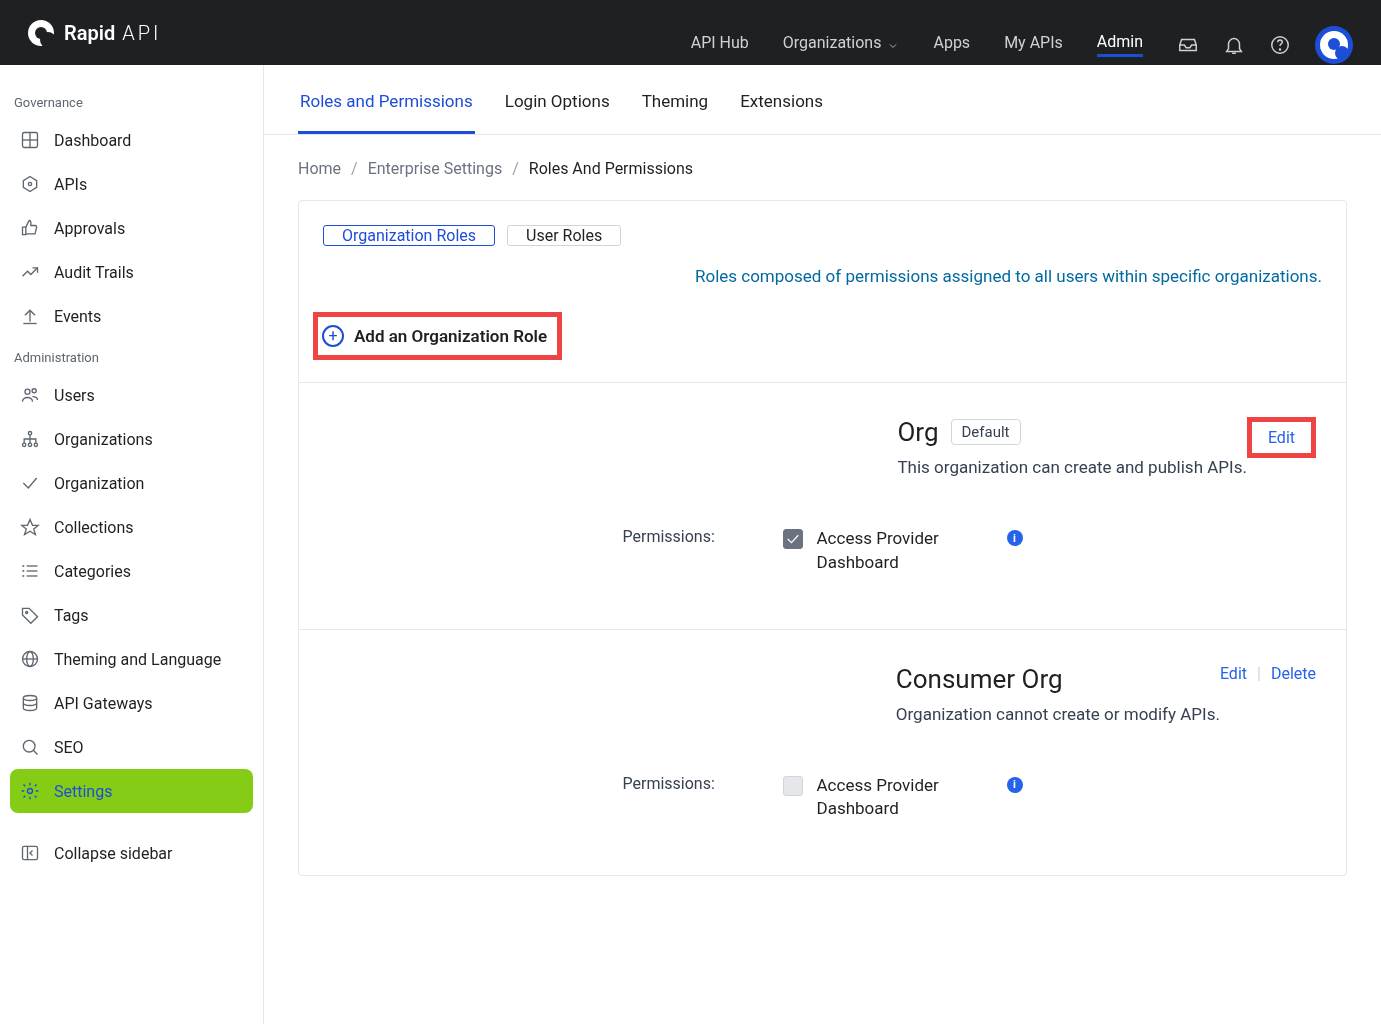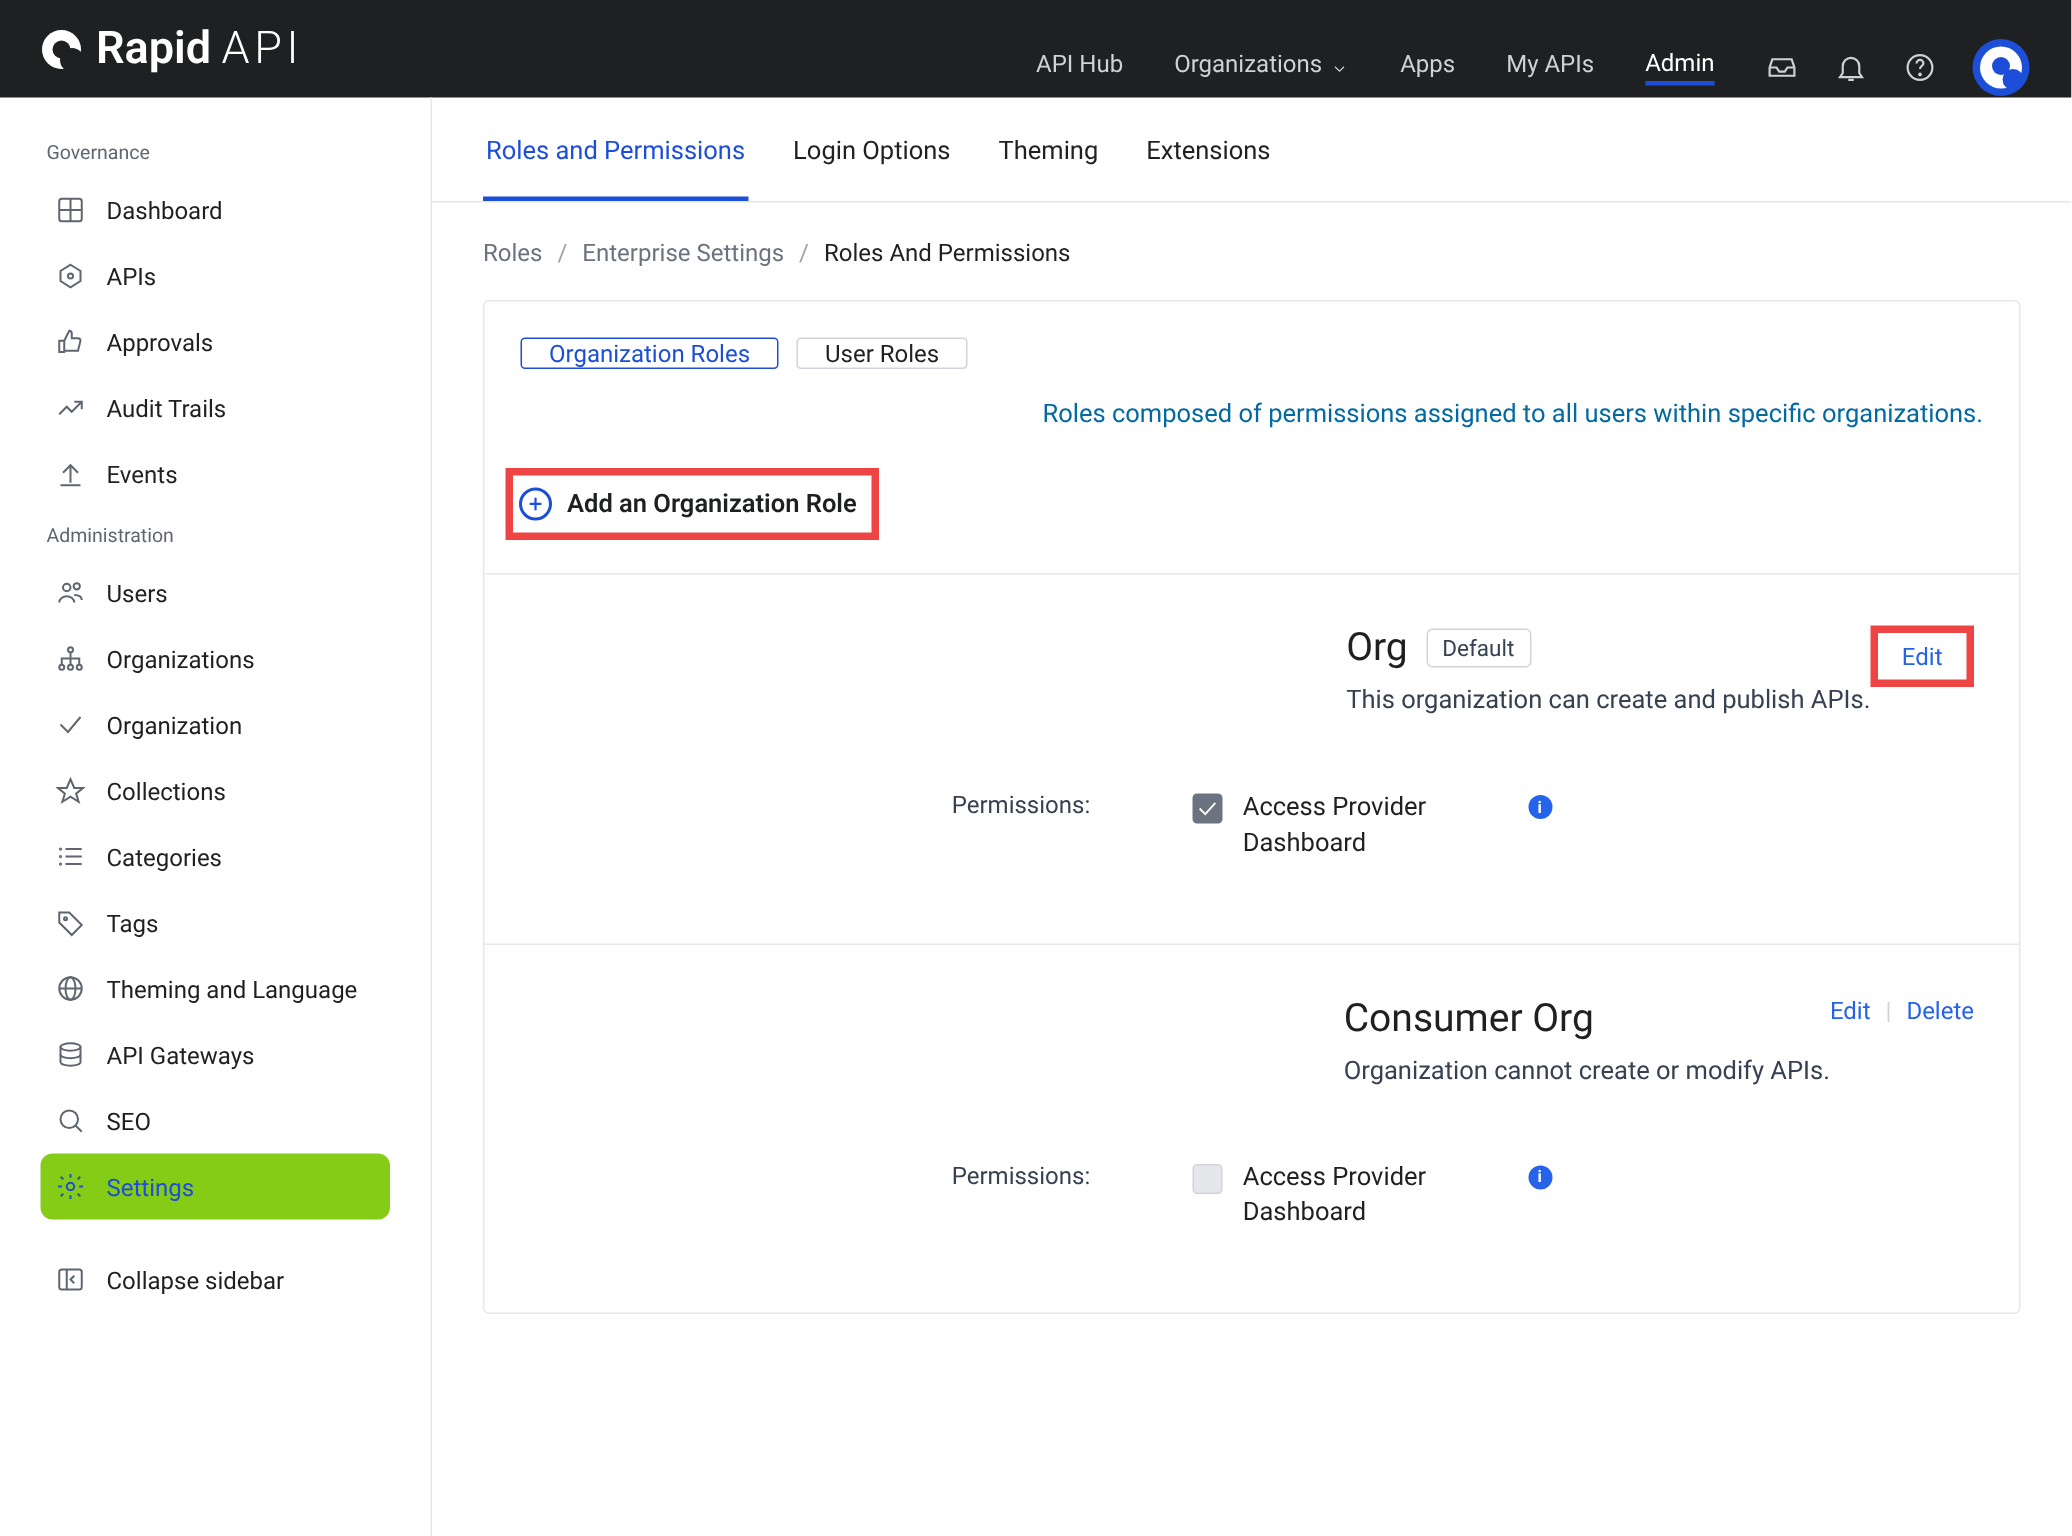--- a/index.html
+++ b/index.html
@@ -1,37 +1,37 @@
 <!DOCTYPE html>
 <html><head>
 <meta charset="utf-8">
 <style>
   * { box-sizing: border-box; margin: 0; padding: 0; }
   body { font-family: -apple-system, BlinkMacSystemFont, "Segoe UI", Roboto, sans-serif; color: #1e2022; background:#fff; }
   
   .topbar { background:#1e2022; color:#fff; height:65px; display:flex; align-items:center; padding:0 28px; justify-content:space-between; }
-  .logo { display:flex; align-items:center; gap:10px; font-size:30px; font-weight:600; }
+  .logo { display:flex; align-items:center; gap:10px; font-size:20px; font-weight:600; }
   .logo .logo-thin { font-weight:300; letter-spacing:3px; margin-left:-3px;}
   .logo-mark { width:26px; height:26px; border-radius:50%; background:#fff; display:inline-flex; align-items:center; justify-content:center; position:relative; }
   .logo-mark::after{ content:''; position:absolute; width:10px; height:10px; background:#1e2022; border-radius:50%; right:-2px; bottom:-2px; border:3px solid #1e2022;}
   .logo-mark span{ width:12px; height:12px; background:#1e2022; border-radius:50%;}
   .nav-right { display:flex; align-items:center; gap:34px;margin-top:24px; }
   .nav-links { display:flex; gap:34px; align-items:center; font-size:16px; }
   .nav-link { color:#cfd1d2; cursor:pointer; display:flex; align-items:center; gap:6px; padding-bottom:4px; }
   .nav-link.active { color:#fff; border-bottom:3px solid #1d4ed8; padding-bottom:3px;}
   .nav-icons { display:flex; gap:24px; align-items:center; }
   .nav-icon { width:22px; height:22px; color:#cfd1d2; cursor:pointer; display:flex; align-items:center; justify-content:center;}
   .avatar { width:38px; height:38px; border-radius:50%; background:#1d4ed8; display:flex; align-items:center; justify-content:center; cursor:pointer;}
   .avatar-inner { width:28px; height:28px; border-radius:50%; background:#fff; position:relative;}
   .avatar-inner::after{content:'';position:absolute;width:10px;height:10px;background:#1d4ed8;border-radius:50%;right:-1px;bottom:-1px;border:2px solid #1d4ed8;}
   .avatar-inner span{position:absolute;width:12px;height:12px;background:#1d4ed8;border-radius:50%;top:7px;left:8px;}
 
   
   .app { display:flex; height:calc(100vh - 65px); min-height:959px;}
-  .sidebar { width:288px; border-right:1px solid #e5e7eb; padding:18px 27px; overflow:auto;}
+  .sidebar { width:264px; border-right:1px solid #e5e7eb; padding:18px 10px; overflow:auto;}
   .sidebar-section-title { font-size:13px; color:#5f6670; padding:12px 4px 8px; }
   .side-item { display:flex; align-items:center; gap:14px; padding:12px 10px; border-radius:8px; cursor:pointer; color:#1e2022; font-size:16px;}
   .side-item.active { background:#84cc16; color:#1d4ed8;}
   .side-item.active .side-icon { color:#1d4ed8;}
   .side-icon { width:20px; height:20px; color:#5f6670; display:flex; align-items:center; justify-content:center; flex-shrink:0;}
   .collapse-row { margin-top:18px;}
 
   
   .main { flex:1; overflow:auto;}
   .tabs { display:flex; gap:28px; padding:0 34px; border-bottom:1px solid #e5e7eb; height:70px; align-items:flex-end;}
@@ -301,21 +301,21 @@
 
   <div class="main">
     <div class="tabs">
       <div class="tab active"><span>Roles and Permissions</span></div>
       <div class="tab"><span>Login Options</span></div>
       <div class="tab"><span>Theming</span></div>
       <div class="tab"><span>Extensions</span></div>
     </div>
 
     <div class="breadcrumbs">
-      <span class="bc-link">Roles</span>
+      <span class="bc-link">Home</span>
       <span class="bc-sep">/</span>
       <span class="bc-link">Enterprise Settings</span>
       <span class="bc-sep">/</span>
       <span class="bc-current">Roles And Permissions</span>
     </div>
 
     <div class="panel">
       <div class="role-tabs">
         <div class="role-tab active"><span>Organization Roles</span></div>
         <div class="role-tab"><span>User Roles</span></div>

